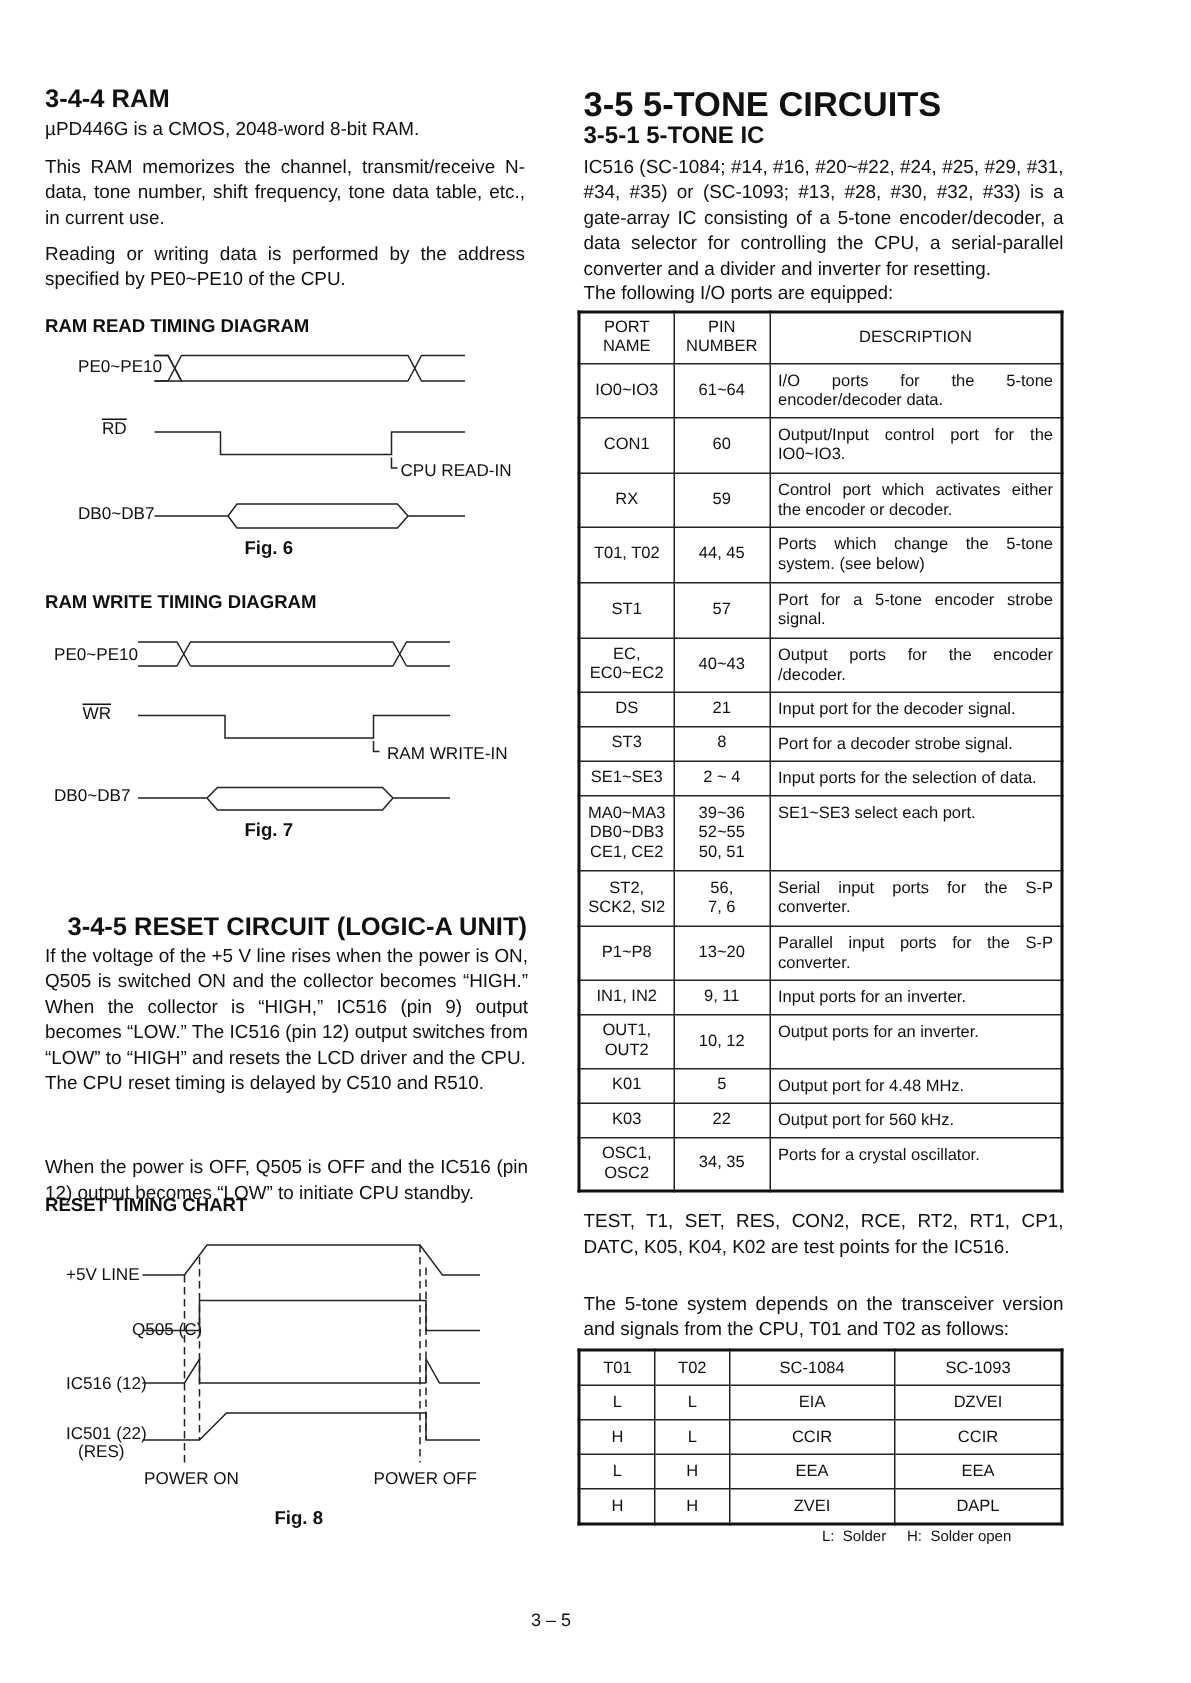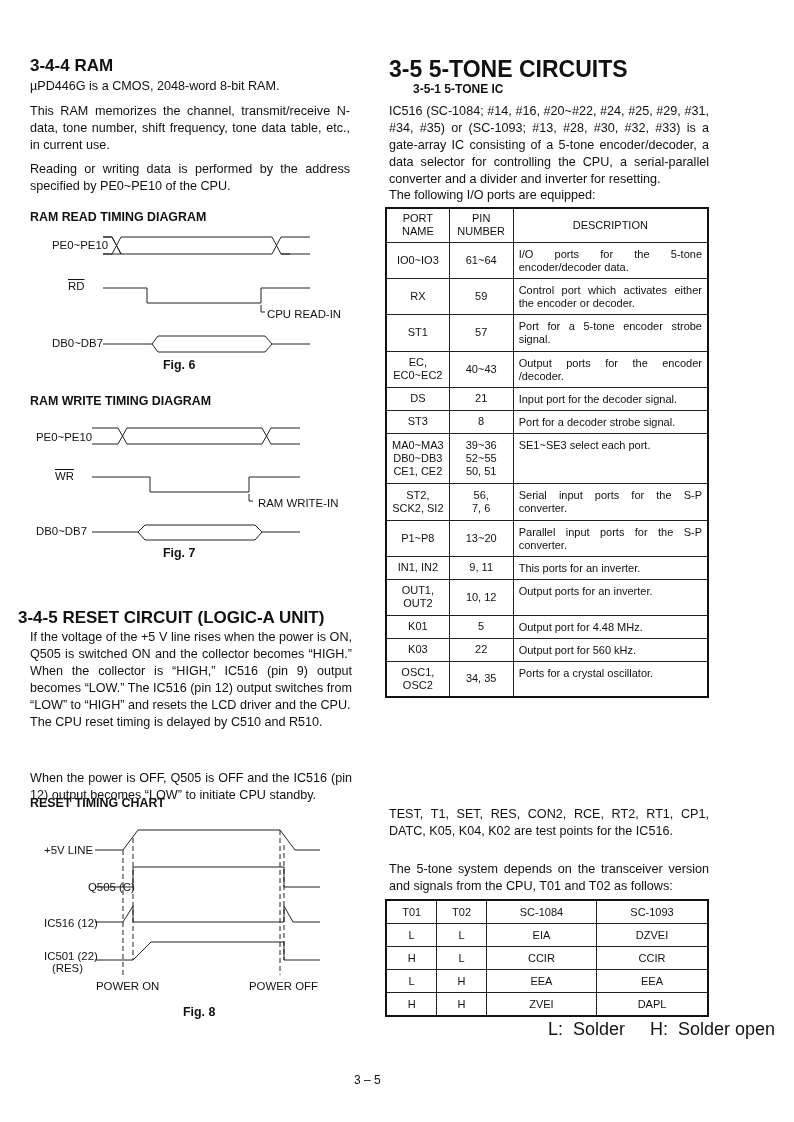--- a/index.html
+++ b/index.html
@@ -1,20 +1,20 @@
 <!DOCTYPE html>
 <html><head>
 <meta charset="utf-8">
 <style>
   html, body { margin:0; padding:0; background:#fff; }
   body { width:794px; height:1122px; position:relative; font-family:"Liberation Sans", sans-serif; color:#111; overflow:hidden; }
   .abs { position:absolute; }
   .h2 { font-weight:bold; font-size:17px; }
   .h1 { font-weight:bold; font-size:23px; }
-  .h3 { font-weight:bold; font-size:12px;margin-left:24px; }
+  .h3 { font-weight:bold; font-size:16px; }
   .p { font-size:12.6px; line-height:17px; text-align:justify; }
   .sub { font-weight:bold; font-size:12.4px; }
   .fig { font-weight:bold; font-size:12.4px; }
   .lbl { font-size:11.4px; white-space:nowrap; }
   table.io { border-collapse:collapse; font-size:11px; }
   table.io td, table.io th { border:1px solid #222; padding:2px 5px; vertical-align:middle; }
   table.io th { font-weight:normal; text-align:center; line-height:13px; }
   table.io td.c { text-align:center; line-height:13px; }
   table.io td.d { text-align:justify; line-height:13px; vertical-align:top; padding-top:5px; }
   table.io { border:2px solid #111; }
@@ -51,21 +51,21 @@
 <div class="abs lbl" style="left:36px;top:525px;">DB0~DB7</div>
 <div class="abs lbl" style="left:258px;top:497px;">RAM  WRITE-IN</div>
 <div class="abs fig" style="left:163px;top:546px;">Fig. 7</div>
 <svg style="left:0;top:0;width:1px;height:1px;" stroke="#222" stroke-width="1" fill="none">
   <path d="M92,428 L118,428 L127,444 M118,444 L127,428 L262,428 L271,444 M262,444 L271,428 L300,428 M92,444 L118,444 M127,444 L262,444 M271,444 L300,444"></path>
   <path d="M92,477 L150,477 L150,492 L249,492 L249,477 L300,477"></path>
   <path d="M249,494 L249,501 L253,501"></path>
   <path d="M92,532 L138,532 L145,525 L255,525 L262,532 L300,532 M138,532 L145,540 L255,540 L262,532"></path>
 </svg>
 
-<div class="abs h2" style="left:18px;top:608px;">3-4-5  RESET CIRCUIT (LOGIC-A UNIT)</div>
+<div class="abs h2" style="left:45px;top:608px;">3-4-5  RESET CIRCUIT (LOGIC-A UNIT)</div>
 <div class="abs p" style="left:30px;top:629px;width:322px;">If the voltage of the +5 V line rises when the power is ON, Q505 is switched ON and the collector becomes “HIGH.” When the collector is “HIGH,” IC516 (pin 9) output becomes “LOW.”  The IC516 (pin 12) output switches from “LOW” to “HIGH” and resets the LCD driver and the CPU.</div>
 <div class="abs p" style="left:30px;top:714px;width:322px;">The CPU reset timing is delayed by C510 and R510.</div>
 <div class="abs p" style="left:30px;top:770px;width:322px;">When the power is OFF, Q505 is OFF and the IC516 (pin 12) output becomes “LOW” to initiate CPU standby.</div>
 
 <div class="abs sub" style="left:30px;top:796px;">RESET TIMING CHART</div>
 <div class="abs lbl" style="left:44px;top:844px;">+5V LINE</div>
 <div class="abs lbl" style="left:44px;top:881px;margin-left:44px;">Q505 (C)</div>
 <div class="abs lbl" style="left:44px;top:917px;">IC516 (12)</div>
 <div class="abs lbl" style="left:44px;top:950px;">IC501 (22)</div>
 <div class="abs lbl" style="left:52px;top:962px;">(RES)</div>
@@ -97,24 +97,34 @@
 NAME</th>
     <th style="white-space:pre-line;">PIN
 NUMBER</th>
     <th>DESCRIPTION</th>
   </tr>
   <tr style="height:36px">
         <td class="c">IO0~IO3</td>
         <td class="c">61~64</td>
         <td class="d">I/O ports for the 5-tone encoder/decoder data.</td>
       </tr>
+  <tr style="height:37px">
+        <td class="c">CON1</td>
+        <td class="c">60</td>
+        <td class="d">Output/Input control port for the IO0~IO3.</td>
+      </tr>
   <tr style="height:36px">
         <td class="c">RX</td>
         <td class="c">59</td>
         <td class="d">Control port which activates either the encoder or decoder.</td>
+      </tr>
+  <tr style="height:37px">
+        <td class="c">T01, T02</td>
+        <td class="c">44, 45</td>
+        <td class="d">Ports which change the 5-tone system.  (see below)</td>
       </tr>
   <tr style="height:37px">
         <td class="c">ST1</td>
         <td class="c">57</td>
         <td class="d">Port for a 5-tone encoder strobe signal.</td>
       </tr>
   <tr style="height:36px">
         <td class="c" style="white-space:pre-line;">EC,
 EC0~EC2</td>
         <td class="c">40~43</td>
@@ -122,20 +132,25 @@
       </tr>
   <tr style="height:23px">
         <td class="c">DS</td>
         <td class="c">21</td>
         <td class="d">Input port for the decoder signal.</td>
       </tr>
   <tr style="height:23px">
         <td class="c">ST3</td>
         <td class="c">8</td>
         <td class="d">Port for a decoder strobe signal.</td>
+      </tr>
+  <tr style="height:23px">
+        <td class="c">SE1~SE3</td>
+        <td class="c">2 ~ 4</td>
+        <td class="d">Input ports for the selection of data.</td>
       </tr>
   <tr style="height:50px">
         <td class="c" style="white-space:pre-line;">MA0~MA3
 DB0~DB3
 CE1, CE2</td>
         <td class="c" style="white-space:pre-line;">39~36
 52~55
 50, 51</td>
         <td class="d">SE1~SE3 select each port.</td>
       </tr>
@@ -147,21 +162,21 @@
         <td class="d">Serial input ports for the S-P converter.</td>
       </tr>
   <tr style="height:36px">
         <td class="c">P1~P8</td>
         <td class="c">13~20</td>
         <td class="d">Parallel input ports for the S-P converter.</td>
       </tr>
   <tr style="height:23px">
         <td class="c">IN1, IN2</td>
         <td class="c">9, 11</td>
-        <td class="d">This ports for an inverter.</td>
+        <td class="d">Input ports for an inverter.</td>
       </tr>
   <tr style="height:36px">
         <td class="c" style="white-space:pre-line;">OUT1,
 OUT2</td>
         <td class="c">10, 12</td>
         <td class="d">Output ports for an inverter.</td>
       </tr>
   <tr style="height:23px">
         <td class="c">K01</td>
         <td class="c">5</td>
@@ -212,15 +227,15 @@
       </tr>
   <tr>
         <td>H</td>
         <td>H</td>
         <td>ZVEI</td>
         <td>DAPL</td>
       </tr>
 </tbody>
   </table>
 
-<div class="abs" style="left:548px;top:1019px;font-size:18px;white-space:pre;">L:  Solder     H:  Solder open</div>
+<div class="abs" style="left:548px;top:1019px;font-size:10px;white-space:pre;">L:  Solder     H:  Solder open</div>
 
 <div class="abs" style="left:354px;top:1073px;font-size:12px;">3 – 5</div>
 
 </body></html>

